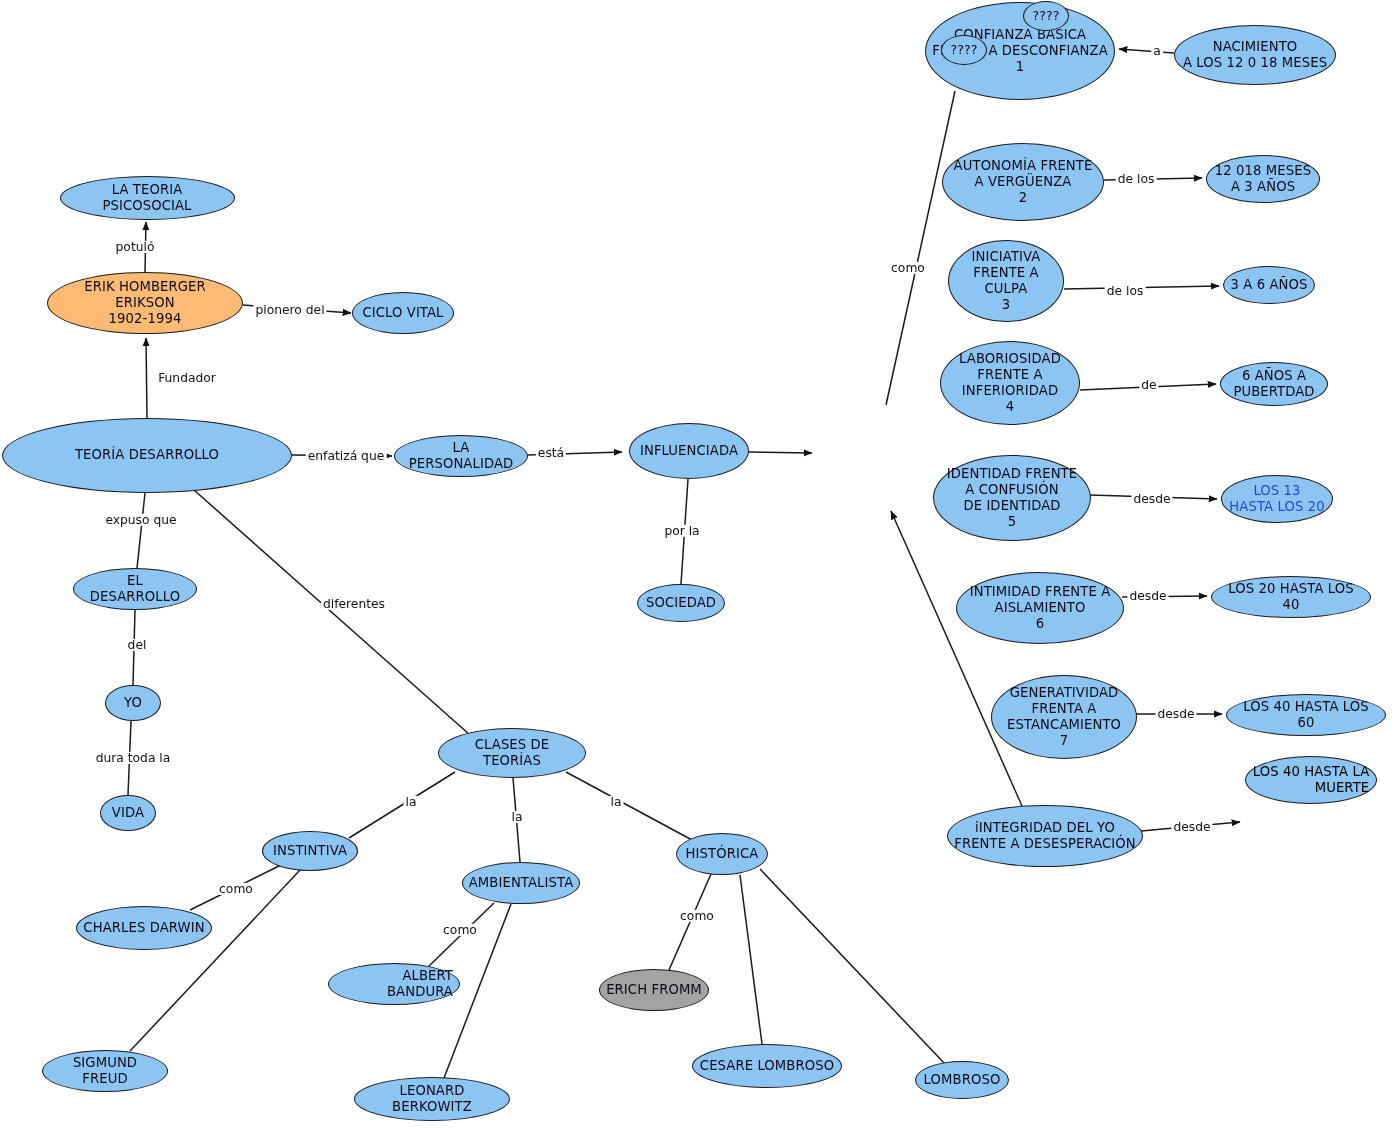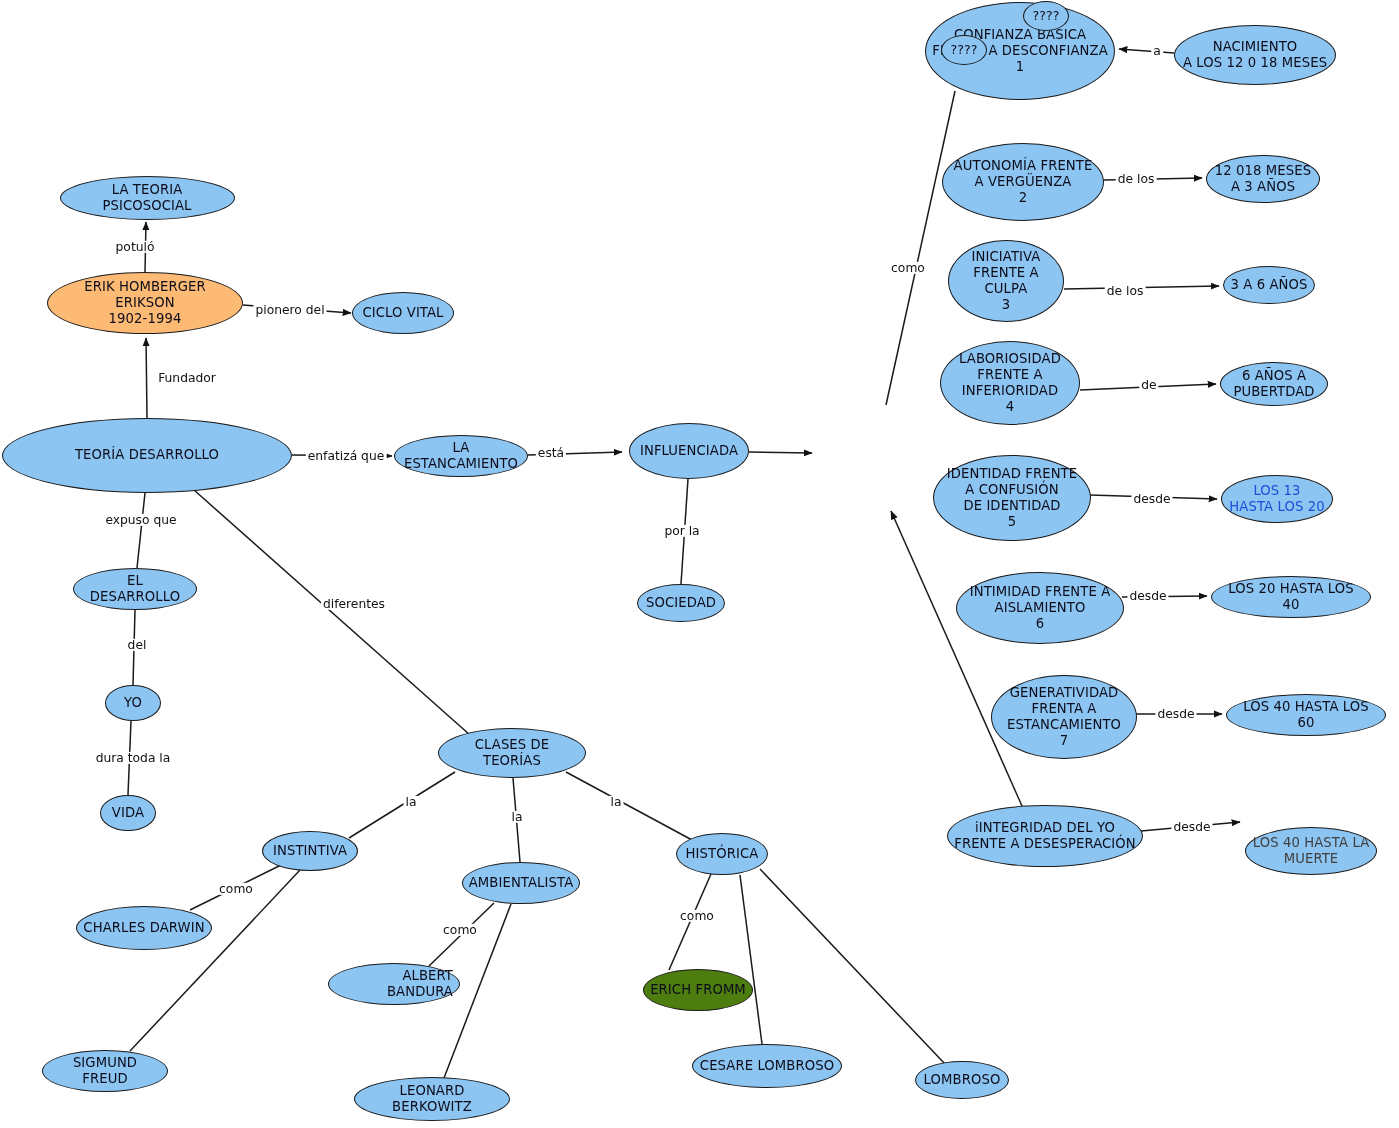--- a/index.html
+++ b/index.html
@@ -108,32 +108,32 @@
   </svg>
   <div id="node-layer">
       <div class="node" style="left: 2px; top: 417.5px; width: 290px; height: 75px; background: rgb(140, 196, 242); border-color: rgb(26, 26, 26); color: rgb(13, 13, 26);">TEORÍA DESARROLLO</div>
       <div class="node" style="left: 59.5px; top: 176px; width: 175px; height: 44px; background: rgb(140, 196, 242); border-color: rgb(26, 26, 26); color: rgb(13, 13, 26);">LA TEORIA PSICOSOCIAL</div>
       <div class="node" style="left: 47px; top: 272px; width: 196px; height: 62px; background: #fdba74; border-color: rgb(26, 26, 26); color: rgb(13, 13, 26);">ERIK HOMBERGER ERIKSON
 1902-1994</div>
       <div class="node" style="left: 352px; top: 292px; width: 102px; height: 42px; background: rgb(140, 196, 242); border-color: rgb(26, 26, 26); color: rgb(13, 13, 26);">CICLO VITAL</div>
       <div class="node" style="left: 73px; top: 568px; width: 124px; height: 42px; background: rgb(140, 196, 242); border-color: rgb(26, 26, 26); color: rgb(13, 13, 26);">EL DESARROLLO</div>
       <div class="node" style="left: 105px; top: 685px; width: 56px; height: 36px; background: rgb(140, 196, 242); border-color: rgb(26, 26, 26); color: rgb(13, 13, 26);">YO</div>
       <div class="node" style="left: 100px; top: 795px; width: 56px; height: 36px; background: rgb(140, 196, 242); border-color: rgb(26, 26, 26); color: rgb(13, 13, 26);">VIDA</div>
-      <div class="node" style="left: 394px; top: 435px; width: 134px; height: 42px; background: rgb(140, 196, 242); border-color: rgb(26, 26, 26); color: rgb(13, 13, 26);">LA ESTANCAMIENTO</div>
+      <div class="node" style="left: 394px; top: 435px; width: 134px; height: 42px; background: rgb(140, 196, 242); border-color: rgb(26, 26, 26); color: rgb(13, 13, 26);">LA PERSONALIDAD</div>
       <div class="node" style="left: 629px; top: 423px; width: 120px; height: 56px; background: rgb(140, 196, 242); border-color: rgb(26, 26, 26); color: rgb(13, 13, 26);">INFLUENCIADA</div>
       <div class="node" style="left: 637px; top: 584px; width: 88px; height: 38px; background: rgb(140, 196, 242); border-color: rgb(26, 26, 26); color: rgb(13, 13, 26);">SOCIEDAD</div>
       <div class="node" style="left: 438px; top: 728px; width: 148px; height: 50px; background: rgb(140, 196, 242); border-color: rgb(26, 26, 26); color: rgb(13, 13, 26);">CLASES DE TEORÍAS</div>
       <div class="node" style="left: 262px; top: 831px; width: 96px; height: 40px; background: rgb(140, 196, 242); border-color: rgb(26, 26, 26); color: rgb(13, 13, 26);">INSTINTIVA</div>
       <div class="node" style="left: 462px; top: 862px; width: 118px; height: 42px; background: rgb(140, 196, 242); border-color: rgb(26, 26, 26); color: rgb(13, 13, 26);">AMBIENTALISTA</div>
       <div class="node" style="left: 676px; top: 833px; width: 92px; height: 42px; background: rgb(140, 196, 242); border-color: rgb(26, 26, 26); color: rgb(13, 13, 26);">HISTÓRICA</div>
       <div class="node" style="left: 76px; top: 906px; width: 136px; height: 44px; background: rgb(140, 196, 242); border-color: rgb(26, 26, 26); color: rgb(13, 13, 26);">CHARLES DARWIN</div>
       <div class="node" style="left: 42px; top: 1050px; width: 126px; height: 42px; background: rgb(140, 196, 242); border-color: rgb(26, 26, 26); color: rgb(13, 13, 26);">SIGMUND FREUD</div>
       <div class="node" style="left: 328px; top: 963px; width: 132px; height: 42px; background: rgb(140, 196, 242); border-color: rgb(26, 26, 26); color: rgb(13, 13, 26); text-align: right;">ALBERT BANDURA</div>
       <div class="node" style="left: 354px; top: 1077px; width: 156px; height: 44px; background: rgb(140, 196, 242); border-color: rgb(26, 26, 26); color: rgb(13, 13, 26);">LEONARD BERKOWITZ</div>
-      <div class="node" style="left: 599px; top: 969px; width: 110px; height: 42px; background: #4d7c0f; border-color: rgb(26, 26, 26); color: rgb(13, 13, 26); margin-left: 44px;">ERICH FROMM</div>
+      <div class="node" style="left: 599px; top: 969px; width: 110px; height: 42px; background: #a3a3a3; border-color: rgb(26, 26, 26); color: rgb(13, 13, 26);">ERICH FROMM</div>
       <div class="node" style="left: 692px; top: 1044px; width: 150px; height: 44px; background: rgb(140, 196, 242); border-color: rgb(26, 26, 26); color: rgb(13, 13, 26);">CESARE LOMBROSO</div>
       <div class="node" style="left: 915px; top: 1061px; width: 94px; height: 38px; background: rgb(140, 196, 242); border-color: rgb(26, 26, 26); color: rgb(13, 13, 26);">LOMBROSO</div>
       <div class="node" style="left: 925px; top: 2px; width: 190px; height: 98px; background: rgb(140, 196, 242); border-color: rgb(26, 26, 26); color: rgb(13, 13, 26);">CONFIANZA BÁSICA
 FRENTE A DESCONFIANZA
 1</div>
       <div class="node small-marker" style="left: 1023px; top: 1px; width: 46px; height: 30px; background: rgb(140, 196, 242); border-color: rgb(26, 26, 26); color: rgb(13, 13, 26);">????</div>
       <div class="node small-marker" style="left: 941px; top: 35px; width: 46px; height: 30px; background: rgb(140, 196, 242); border-color: rgb(26, 26, 26); color: rgb(13, 13, 26);">????</div>
       <div class="node" style="left: 1174px; top: 25px; width: 162px; height: 60px; background: rgb(140, 196, 242); border-color: rgb(26, 26, 26); color: rgb(13, 13, 26);">NACIMIENTO
 A LOS 12 0 18 MESES</div>
       <div class="node" style="left: 942px; top: 143px; width: 162px; height: 78px; background: rgb(140, 196, 242); border-color: rgb(26, 26, 26); color: rgb(13, 13, 26);">AUTONOMÍA FRENTE
@@ -162,21 +162,21 @@
 AISLAMIENTO
 6</div>
       <div class="node" style="left: 1211px; top: 576px; width: 160px; height: 42px; background: rgb(140, 196, 242); border-color: rgb(26, 26, 26); color: rgb(13, 13, 26);">LOS 20 HASTA LOS 40</div>
       <div class="node" style="left: 991px; top: 675px; width: 146px; height: 84px; background: rgb(140, 196, 242); border-color: rgb(26, 26, 26); color: rgb(13, 13, 26);">GENERATIVIDAD
 FRENTA A
 ESTANCAMIENTO
 7</div>
       <div class="node" style="left: 1226px; top: 694px; width: 160px; height: 42px; background: rgb(140, 196, 242); border-color: rgb(26, 26, 26); color: rgb(13, 13, 26);">LOS 40 HASTA LOS 60</div>
       <div class="node" style="left: 947px; top: 805px; width: 196px; height: 62px; background: rgb(140, 196, 242); border-color: rgb(26, 26, 26); color: rgb(13, 13, 26);">iINTEGRIDAD DEL YO
 FRENTE A DESESPERACIÓN</div>
-      <div class="node" style="left: 1245px; top: 827px; width: 132px; height: 48px; background: rgb(140, 196, 242); border-color: rgb(26, 26, 26); color: #404040;">LOS 40 HASTA LA
+      <div class="node" style="left: 1245px; top: 756px; width: 132px; height: 48px; background: rgb(140, 196, 242); border-color: rgb(26, 26, 26); color: #000000; text-align: right;">LOS 40 HASTA LA
 MUERTE</div>
     </div>
   <div id="label-layer">
       <div class="edge-label" style="left: 135px; top: 247px;">potuló</div>
       <div class="edge-label" style="left: 290px; top: 310px;">pionero del</div>
       <div class="edge-label" style="left: 159px; top: 378px; margin-left: 28px;">Fundador</div>
       <div class="edge-label" style="left: 346px; top: 456px;">enfatizá que</div>
       <div class="edge-label" style="left: 141px; top: 520px;">expuso que</div>
       <div class="edge-label" style="left: 137px; top: 645px;">del</div>
       <div class="edge-label" style="left: 133px; top: 758px;">dura toda la</div>

